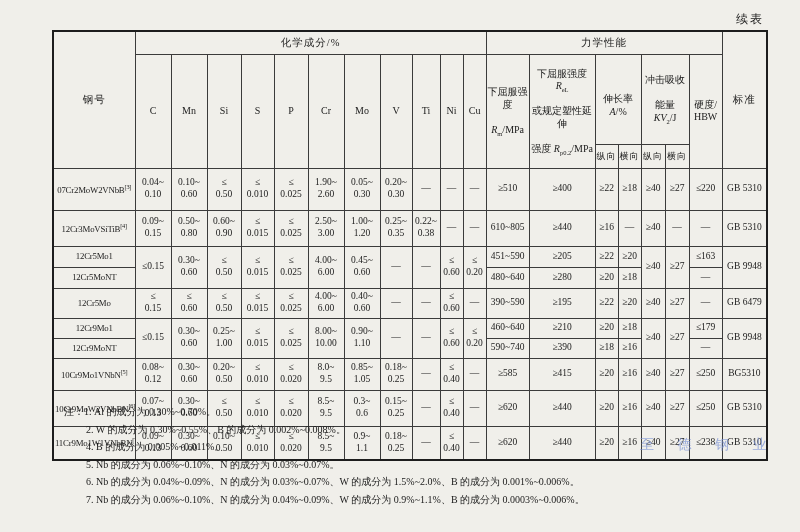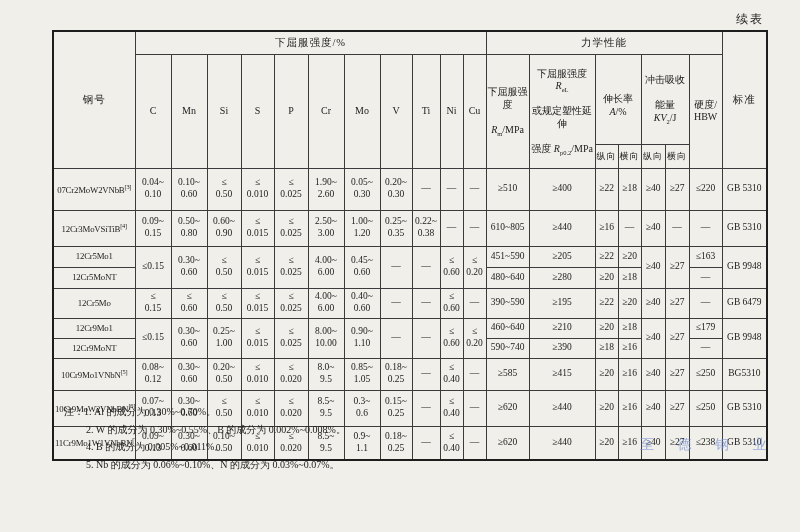--- a/index.html
+++ b/index.html
@@ -73,21 +73,21 @@
         <col style="width:23px">
       <col style="width:24px">
         <col style="width:24px">
         <col style="width:33px">
         <col style="width:45px">
     </colgroup>
 
     <tbody>
         <tr class="h1">
       <td rowspan="3">钢号</td>
-      <td colspan="11">下屈服强度/%</td>
+      <td colspan="11">化学成分/%</td>
       <td colspan="7">力学性能</td>
       <td rowspan="3">标准</td>
     </tr>
     <tr class="h2">
       <td rowspan="2">C</td>
       <td rowspan="2">Mn</td>
       <td rowspan="2">Si</td>
       <td rowspan="2">S</td>
       <td rowspan="2">P</td>
       <td rowspan="2">Cr</td>
@@ -390,19 +390,21 @@
       <td>GB 5310</td>
     </tr>
   </tbody>
     </table>
 
   <div class="notes">
     <div class="note-line"><span>注：</span><span>1. Al 的成分为 0.30%~0.70%。</span></div>
     <div class="note-line indent"><span>2. W 的成分为 0.30%~0.55%、B 的成分为 0.002%~0.008%。</span></div>
     <div class="note-line indent"><span>4. B 的成分为 0.005%~0.011%。</span></div>
     <div class="note-line indent"><span>5. Nb 的成分为 0.06%~0.10%、N 的成分为 0.03%~0.07%。</span></div>
+    <div class="note-line indent"><span>6. Nb 的成分为 0.04%~0.09%、N 的成分为 0.03%~0.07%、W 的成分为 1.5%~2.0%、B 的成分为 0.001%~0.006%。</span></div>
+    <div class="note-line indent"><span>7. Nb 的成分为 0.06%~0.10%、N 的成分为 0.04%~0.09%、W 的成分为 0.9%~1.1%、B 的成分为 0.0003%~0.006%。</span></div>
   </div>
 
   <div class="wm">
     <div class="wm1">至 德 钢 业</div>
   </div>
 
 </div>
 
 </body></html>

